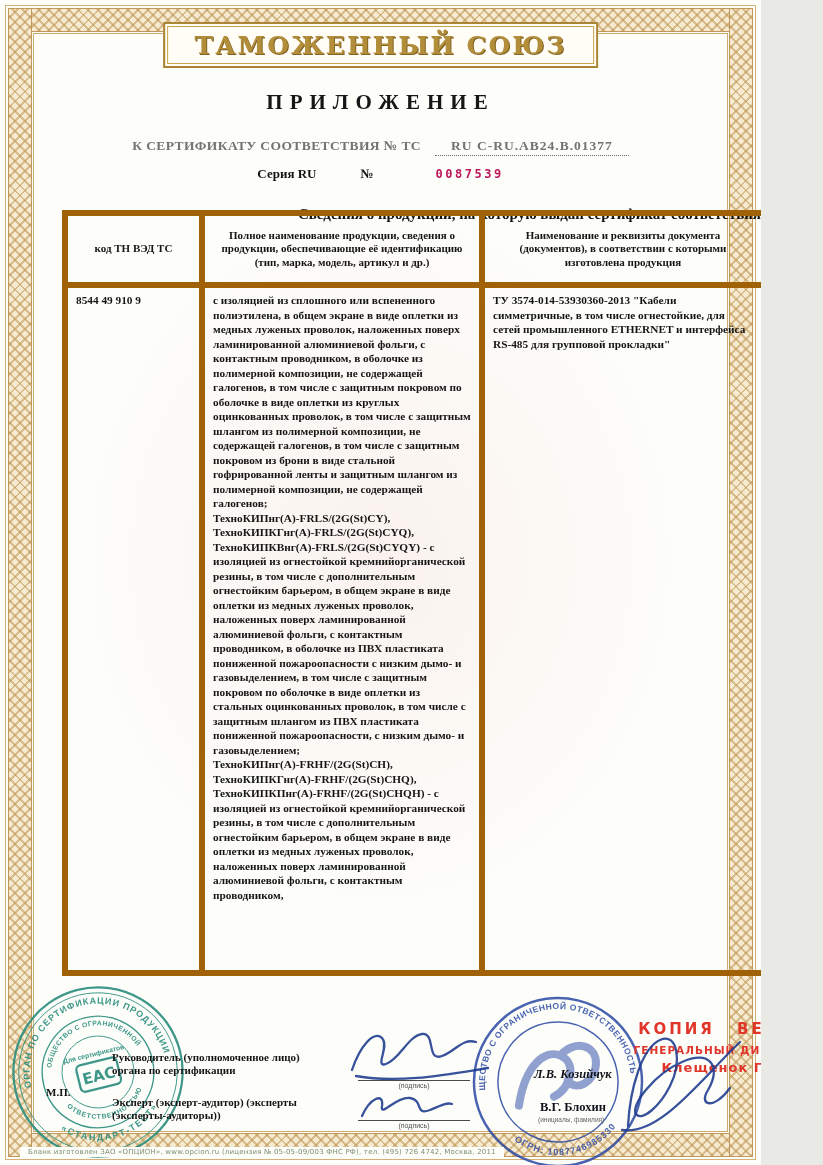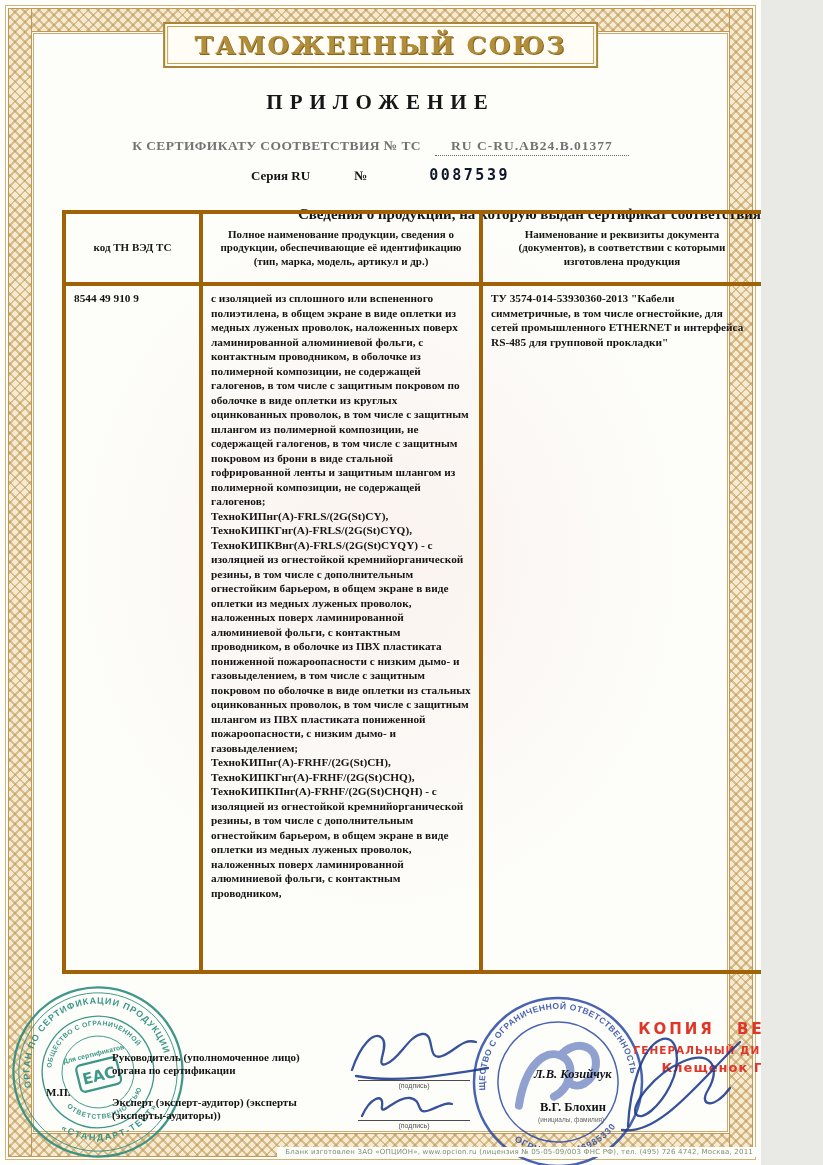--- a/index.html
+++ b/index.html
@@ -27,25 +27,25 @@
                color:#b28d3a;text-shadow:1px 1px 0 #826322;white-space:nowrap;}
 
   .title{position:absolute;top:90px;left:0;width:100%;text-align:center;z-index:2;
          font-size:21px;font-weight:bold;letter-spacing:7px;color:#161616;}
   .cert-line{position:absolute;top:138px;left:0;width:100%;text-align:center;z-index:2;
              font-size:13.5px;font-weight:bold;color:#737373;letter-spacing:.4px;}
   .cert-number{display:inline-block;margin-left:14px;padding:0 16px 1px;border-bottom:1px dotted #6b6b6b;letter-spacing:1px;}
   .series-line{position:absolute;top:166px;left:0;width:100%;text-align:center;z-index:2;font-size:13px;font-weight:bold;}
   .series-label{margin-right:44px;}
   .num-sign{margin-right:16px;}
-  .blank-number{font-family:"DejaVu Sans Mono",monospace;font-size:15px;font-weight:bold;color:#0f172a;letter-spacing:2.5px;margin-left:46px;}
+  .blank-number{font-family:"DejaVu Sans Mono",monospace;font-size:12px;font-weight:bold;color:#be185d;letter-spacing:2.5px;margin-left:46px;}
   .products-caption{position:absolute;top:194px;left:0;width:100%;text-align:right;z-index:2;font-size:15px;font-weight:bold;margin-top:12px;}
 
   .cert-table{position:absolute;left:62px;top:210px;width:699px;z-index:2;border-collapse:collapse;table-layout:fixed;}
-  .cert-table th,.cert-table td{border:4px solid #a16207;font-weight:bold;color:#151515;}
+  .cert-table th,.cert-table td{border:6px solid #a16207;font-weight:bold;color:#151515;}
   .cert-table th{font-size:11px;line-height:13.5px;padding:6px 10px;vertical-align:middle;text-align:center;}
   .cert-table td{font-size:11.3px;line-height:14.5px;padding:5px 8px 8px;vertical-align:top;text-align:left;}
   .hdr-row{height:72px;}
   .body-row{height:688px;}
   td.desc{white-space:pre-line;}
 
   .mp{position:absolute;left:46px;top:1086px;z-index:4;font-size:11px;font-weight:bold;}
   .sig-label{position:absolute;z-index:3;font-size:11px;font-weight:bold;width:222px;line-height:13px;}
   .head-label{left:112px;top:1051px;}
   .expert-label{left:112px;top:1096px;}
@@ -62,21 +62,21 @@
   .copy-stamp{position:absolute;left:626px;top:1020px;width:195px;z-index:3;color:#e03529;
               font-family:"DejaVu Sans",sans-serif;font-weight:bold;text-align:center;}
   .copy-l1{font-size:15px;letter-spacing:3px;word-spacing:14px;}
   .copy-l2{font-size:10.5px;margin-top:6px;letter-spacing:1px;text-align:center;}
   .copy-l3{font-size:13px;margin-top:4px;letter-spacing:1px;}
 
   .stamp-left{position:absolute;left:8px;top:982px;width:180px;height:180px;z-index:3;transform:rotate(-14deg);opacity:.92;}
   .stamp-right{position:absolute;left:462px;top:992px;width:192px;height:180px;z-index:3;transform:rotate(-8deg);opacity:.85;}
   .sig-overlay{position:absolute;left:330px;top:1018px;width:490px;height:140px;z-index:5;pointer-events:none;}
 
-  .footer{position:absolute;bottom:7px;left:0;width:100%;text-align:right;z-index:4;}
+  .footer{position:absolute;bottom:7px;left:0;width:100%;text-align:left;z-index:4;padding-left:20px;}
   .footer-inner{display:inline-block;background:#fdfdfa;padding:1px 8px;font-size:7px;color:#7d8f72;
                 font-family:"DejaVu Sans",sans-serif;letter-spacing:.2px;}
 </style>
 </head>
 <body>
 
 <div class="page">
   <div class="wash"></div>
 
   <div class="outer-line"></div>

